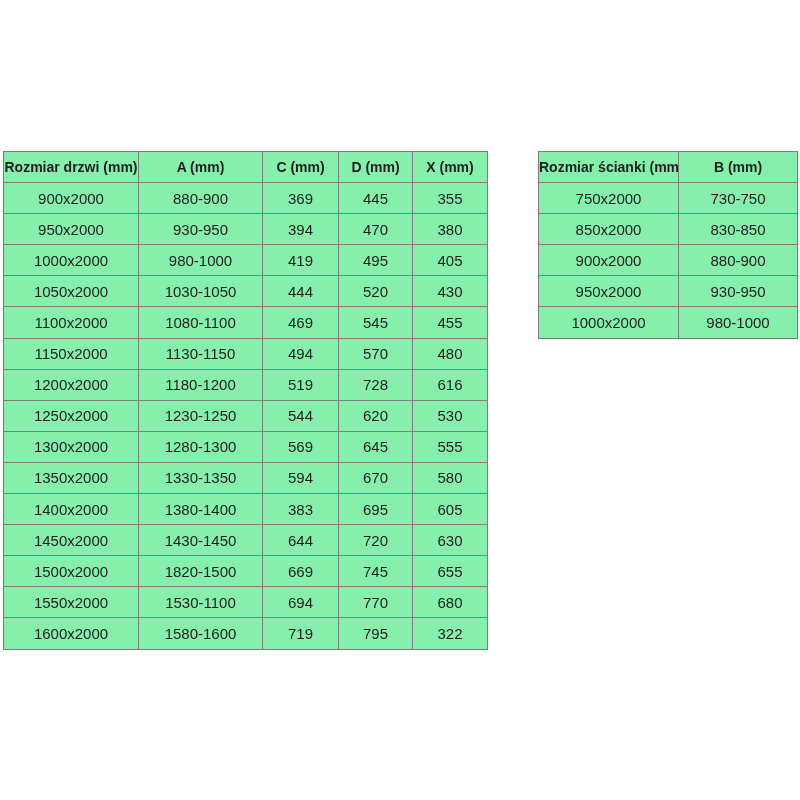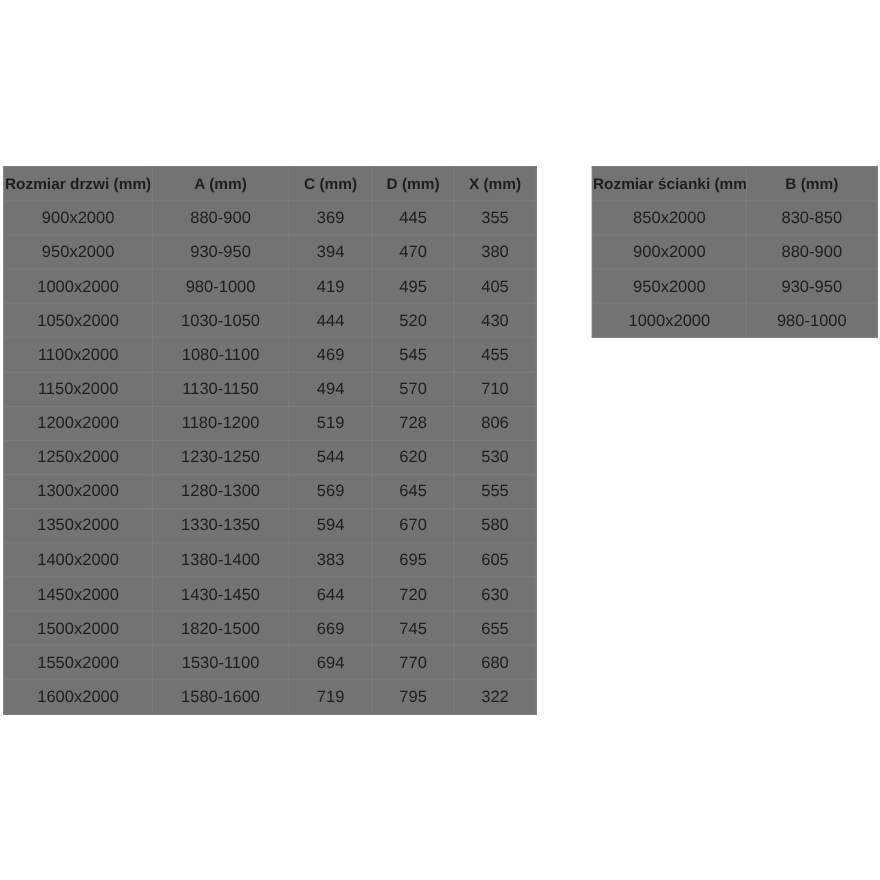--- a/index.html
+++ b/index.html
@@ -11,21 +11,21 @@
     height: 800px;
     background: #ffffff;
     font-family: "Liberation Sans", sans-serif;
     position: relative;
     overflow: hidden;
   }
   table {
     border-collapse: collapse;
     table-layout: fixed;
     position: absolute;
-    background: #737373;
+    background: #86efac;
     padding-left: 36px;
   }
   th, td {
     border: 1px solid #7d7d7d;
     text-align: center;
     vertical-align: middle;
     height: 30.1px;
     padding: 0;
     color: #1e1e1e;
     overflow: hidden;
@@ -104,28 +104,28 @@
         <td>1080-1100</td>
         <td>469</td>
         <td>545</td>
         <td>455</td>
       </tr>
       <tr>
         <td>1150x2000</td>
         <td>1130-1150</td>
         <td>494</td>
         <td>570</td>
-        <td>710</td>
+        <td>480</td>
       </tr>
       <tr>
         <td>1200x2000</td>
         <td>1180-1200</td>
         <td>519</td>
         <td>728</td>
-        <td>806</td>
+        <td>616</td>
       </tr>
       <tr>
         <td>1250x2000</td>
         <td>1230-1250</td>
         <td>544</td>
         <td>620</td>
         <td>530</td>
       </tr>
       <tr>
         <td>1300x2000</td>
@@ -185,20 +185,24 @@
     <col style="width:119px">
   </colgroup>
 <thead>
       <tr>
         <th>Rozmiar ścianki (mm)</th>
         <th>B (mm)</th>
       </tr>
     </thead>
     <tbody>
       <tr>
+        <td>750x2000</td>
+        <td>730-750</td>
+      </tr>
+      <tr>
         <td>850x2000</td>
         <td>830-850</td>
       </tr>
       <tr>
         <td>900x2000</td>
         <td>880-900</td>
       </tr>
       <tr>
         <td>950x2000</td>
         <td>930-950</td>

